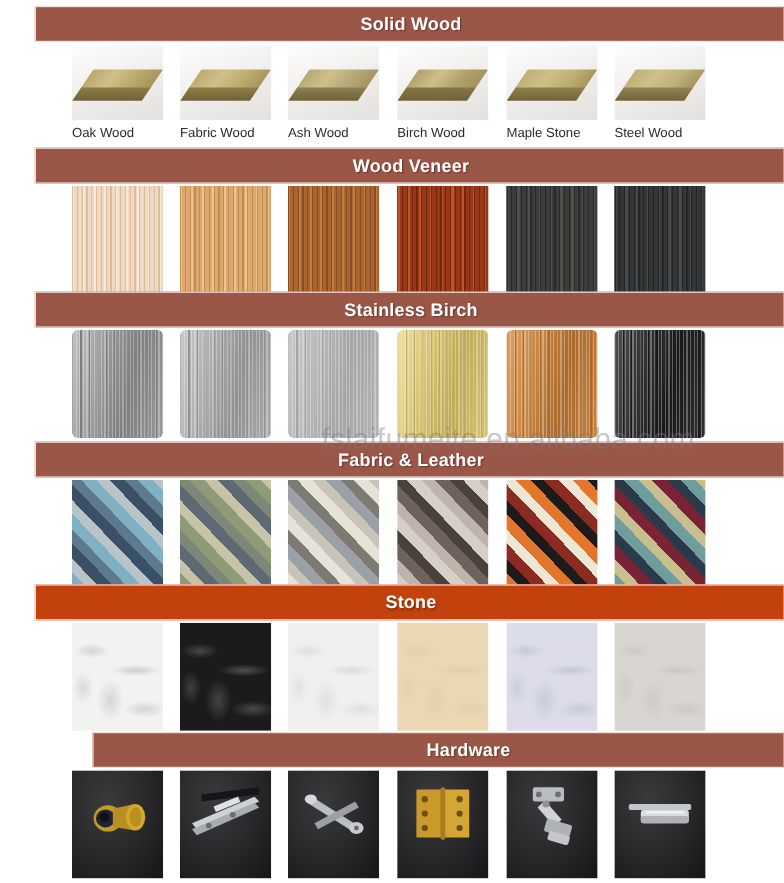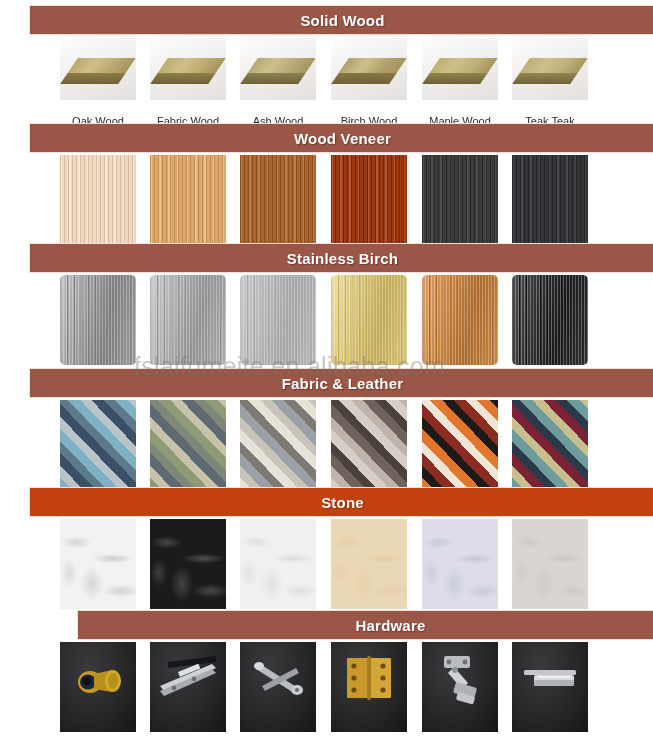--- a/index.html
+++ b/index.html
@@ -42,25 +42,25 @@
   .swatch {
     width: 76px;
     height: 70px;
     background: #ffffff;
     overflow: hidden;
     position: relative;
   }
   .swatch.tall { height: 90px; }
   .swatch.board { height: 62px; }
   .cap {
-    text-align: center;
+    text-align: left;
     font-size: 11px;
     color: #2b2b2b;
     line-height: 14px;
-    margin-top: 14px;
+    margin-top: 4px;
     white-space: nowrap;
   }
 
   
   .fill { position: absolute; inset: 0; }
 
   
   .plank-wrap { position: absolute; inset: 0; background:
       linear-gradient(160deg,#fdfdfd 0%,#f2f0ee 45%,#e3e0dd 100%); }
   .plank {
@@ -79,21 +79,21 @@
 
   
   .hw { position:absolute; inset:0; background:
      radial-gradient(ellipse at 38% 28%, #3a3a3c 0%, #2a2a2c 48%, #161618 100%); }
 
   
   #watermark {
     position: absolute;
     left: 0; top: 352px;
     width: 579px;
-    text-align: center;
+    text-align: right;
     font-size: 25px;
     color: rgba(120,120,120,.40);
     letter-spacing: .3px;
     pointer-events: none;
     white-space: nowrap;
     font-family: "Liberation Sans", sans-serif;
   }
 </style>
 </head>
 <body>
@@ -148,32 +148,32 @@
     </div>
     <div class="cell" style="left: 422px; top: 38px;">
       <div class="swatch board" title="Maple Wood" style="height: 62px;">
         <div class="plank-wrap">
           <div class="plank">
             <div class="top" style="background: linear-gradient(100deg, rgb(189, 174, 114) 0%, rgb(207, 192, 138) 35%, rgb(189, 174, 114) 70%, rgb(165, 148, 92) 100%);"></div>
             <div class="side" style="background: linear-gradient(rgb(145, 130, 76) 0%, rgb(111, 98, 54) 100%);"></div>
           </div>
         </div>
       </div>
-      <div class="cap">Maple Wood</div>
+      <div class="cap">Maple Stone</div>
     </div>
     <div class="cell" style="left: 512px; top: 38px;">
       <div class="swatch board" title="Teak Wood" style="height: 62px;">
         <div class="plank-wrap">
           <div class="plank">
             <div class="top" style="background: linear-gradient(100deg, rgb(189, 176, 121) 0%, rgb(207, 192, 138) 35%, rgb(189, 176, 121) 70%, rgb(165, 148, 92) 100%);"></div>
             <div class="side" style="background: linear-gradient(rgb(147, 134, 84) 0%, rgb(111, 98, 54) 100%);"></div>
           </div>
         </div>
       </div>
-      <div class="cap">Teak Teak</div>
+      <div class="cap">Steel Wood</div>
     </div>
     <div class="band" style="top: 123px; background: rgb(154, 87, 72); border-color: rgb(243, 222, 215);">
       <div class="band-title">Wood Veneer</div>
     </div>
     <div class="cell" style="left: 60px; top: 155px;">
       <div class="swatch tall" title="Light Ash Veneer">
         <div class="fill" style="background: repeating-linear-gradient(90deg, rgb(219, 189, 158) 0px, rgb(219, 189, 158) 1px, transparent 1px, transparent 4px), repeating-linear-gradient(90deg, rgb(247, 233, 218) 0px, rgb(247, 233, 218) 2px, transparent 2px, transparent 9px), linear-gradient(90deg, rgb(239, 217, 194), rgb(239, 217, 194));"></div>
       </div>
     </div>
     <div class="cell" style="left: 150px; top: 155px;">

